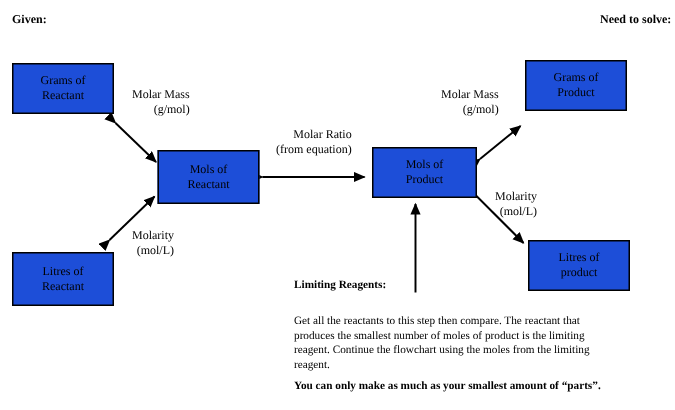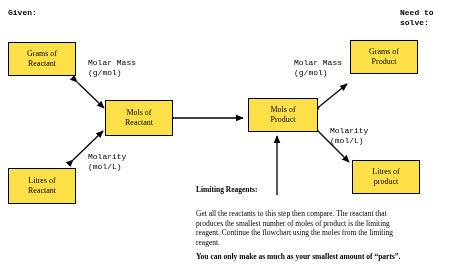--- a/index.html
+++ b/index.html
@@ -14,33 +14,34 @@
     color: #000000;
     overflow: hidden;
   }
   #stage {
     position: relative;
     width: 450px;
     height: 273px;
   }
   .lbl {
     position: absolute;
-    font-family: Liberation Mono, monospace;
+    font-family: Liberation Serif, serif;
     font-size: 8px;
     line-height: 10px;
     color: #000;
     white-space: pre-line;
+    text-align: right;
   }
   .bold {
     font-weight: bold;
   }
   .box {
     position: absolute;
     border: 1px solid #000;
-    background: #fde047;
+    background: #1d4ed8;
     box-sizing: border-box;
     display: flex;
     align-items: center;
     justify-content: center;
     text-align: center;
     font-size: 8px;
     line-height: 10px;
     white-space: pre-line;
     font-family: "Liberation Serif", serif;
   }
@@ -105,20 +106,22 @@
 
   <div class="box" style="left:352px; top:160px; width:68px; height:34px;">Litres of
 product</div>
 
   <div class="lbl" style="left:88px; top:58px;">Molar Mass
 (g/mol)</div>
 
   <div class="lbl" style="left:88px; top:152px;">Molarity
 (mol/L)</div>
 
+  <div class="lbl" style="left:184px; top:85px;">Molar Ratio
+(from equation)</div>
 
   <div class="lbl" style="left:294px; top:58px;">Molar Mass
 (g/mol)</div>
 
   <div class="lbl" style="left:330px; top:126px;">Molarity
 (mol/L)</div>
 
   <div class="para bold" style="left:196px; top:185px;">Limiting Reagents:</div>
   <div class="para" style="left:196px; top:209px; white-space: pre-line; width:250px;">Get all the reactants to this step then compare.  The reactant that
 produces the smallest number of moles of product is the limiting

